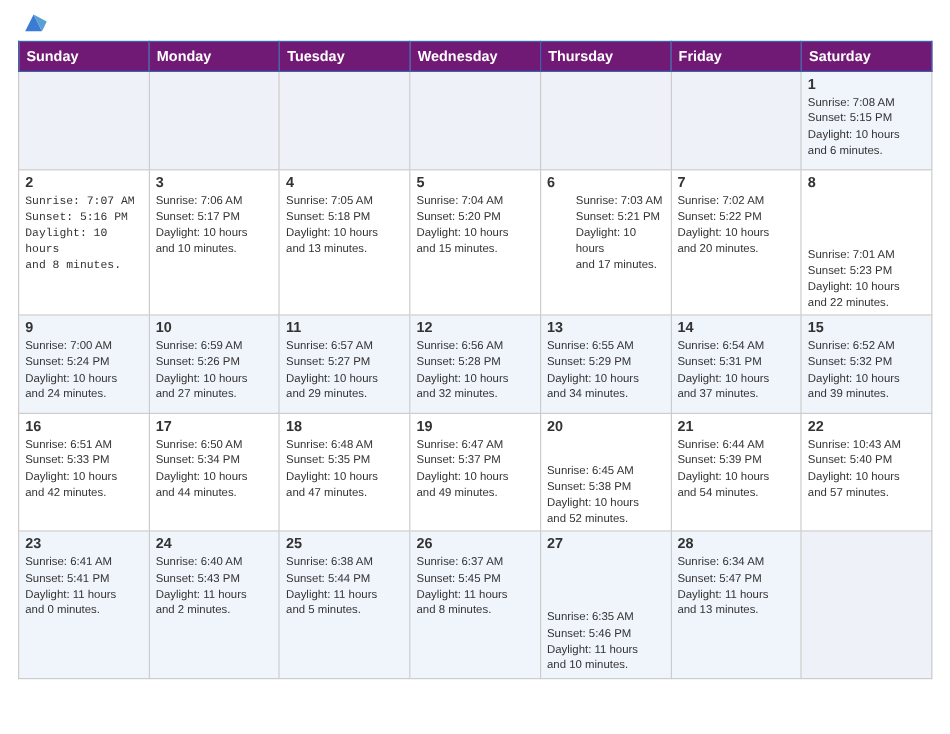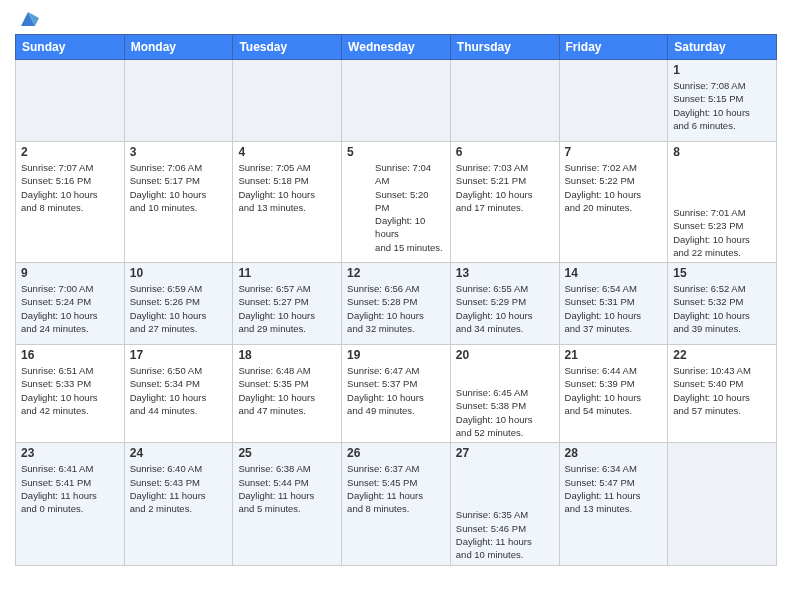--- a/index.html
+++ b/index.html
@@ -46,21 +46,21 @@
     .subtitle {
       font-size: 14px;
       color: #555;
     }
     .calendar {
       width: 100%;
       border-collapse: collapse;
       border: 1px solid #ccc;
     }
     .calendar th {
-      background-color: #3b82f6;
+      background-color: #701a75;
       color: white;
       text-align: left;
       padding: 5px 6px;
       font-size: 12px;
       border: 1px solid #3a63ad;
     }
     .calendar td {
       vertical-align: top;
       border: 1px solid #ccc;
       padding: 3px 5px;
@@ -138,49 +138,49 @@
             <span class="day-number">1</span>
             <div class="day-info" style="white-space: pre-line;">Sunrise: 7:08 AM
 Sunset: 5:15 PM
 Daylight: 10 hours
 and 6 minutes.</div>
           </td>
         </tr>
         <tr>
           <td>
             <span class="day-number">2</span>
-            <div class="day-info" style="white-space: pre-line;">Sunrise: 7:07 AM
+            <div class="day-info" style="white-space: pre-line; font-family: Liberation Mono, monospace;">Sunrise: 7:07 AM
 Sunset: 5:16 PM
 Daylight: 10 hours
 and 8 minutes.</div>
           </td>
           <td>
             <span class="day-number">3</span>
             <div class="day-info" style="white-space: pre-line;">Sunrise: 7:06 AM
 Sunset: 5:17 PM
 Daylight: 10 hours
 and 10 minutes.</div>
           </td>
           <td>
             <span class="day-number">4</span>
             <div class="day-info" style="white-space: pre-line;">Sunrise: 7:05 AM
 Sunset: 5:18 PM
 Daylight: 10 hours
 and 13 minutes.</div>
           </td>
           <td>
             <span class="day-number">5</span>
-            <div class="day-info" style="white-space: pre-line; margin-left: 28px;">Sunrise: 7:04 AM
+            <div class="day-info" style="white-space: pre-line;">Sunrise: 7:04 AM
 Sunset: 5:20 PM
 Daylight: 10 hours
 and 15 minutes.</div>
           </td>
           <td>
             <span class="day-number">6</span>
-            <div class="day-info" style="white-space: pre-line;">Sunrise: 7:03 AM
+            <div class="day-info" style="white-space: pre-line; margin-left: 24px;">Sunrise: 7:03 AM
 Sunset: 5:21 PM
 Daylight: 10 hours
 and 17 minutes.</div>
           </td>
           <td>
             <span class="day-number">7</span>
             <div class="day-info" style="white-space: pre-line;">Sunrise: 7:02 AM
 Sunset: 5:22 PM
 Daylight: 10 hours
 and 20 minutes.</div>

